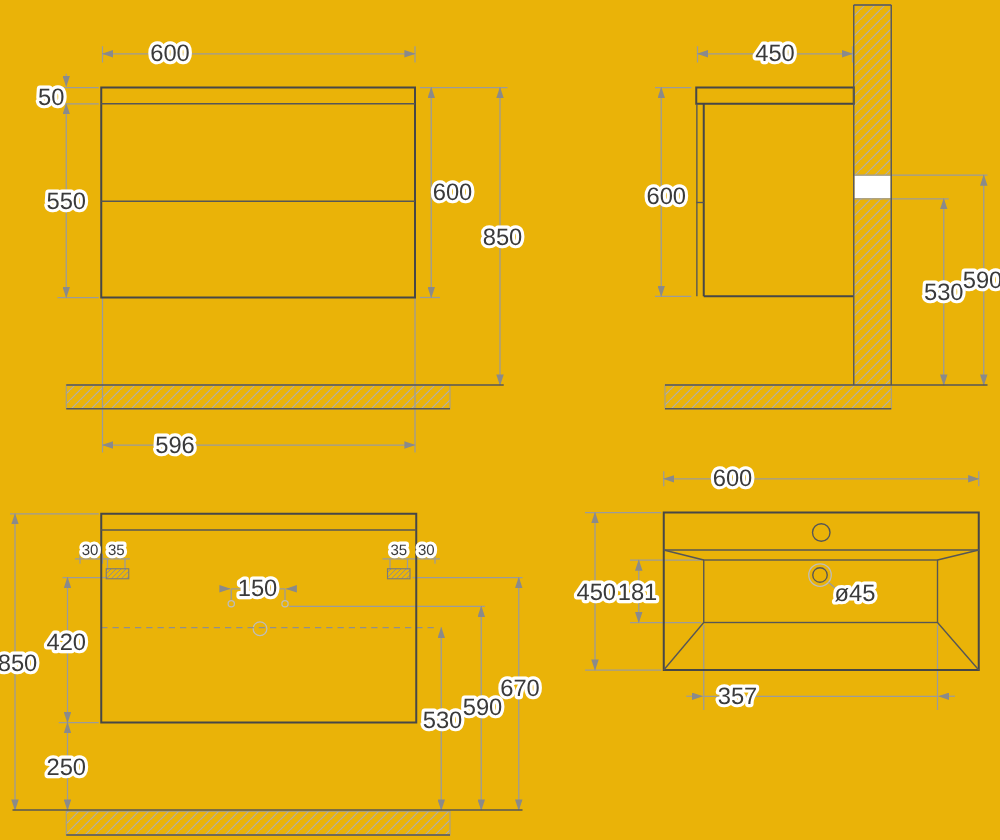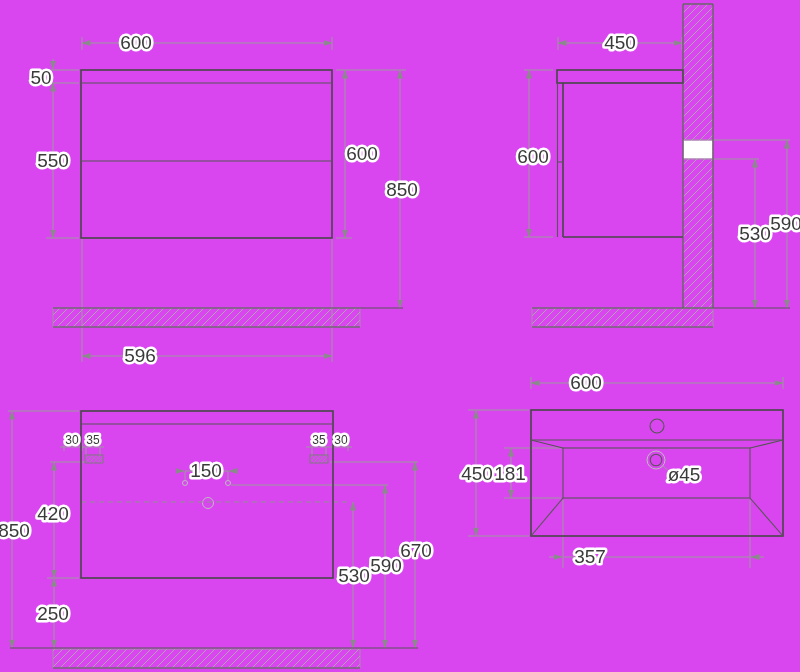--- a/index.html
+++ b/index.html
@@ -1,16 +1,16 @@
 <!DOCTYPE html>
 <html><head>
 <meta charset="utf-8">
 <style>
   html,body{margin:0;padding:0;background:#ffffff;}
-  .canvas{position:relative;width:800px;height:672px;background:#d946ef;overflow:hidden;}
+  .canvas{position:relative;width:800px;height:672px;background:#eab308;overflow:hidden;}
   svg{display:block;}
   text{
     font-family:"Liberation Sans","DejaVu Sans",sans-serif;
     fill:#3a3a3a;
     stroke:#ffffff;
     stroke-width:5px;
     paint-order:stroke;
     stroke-linejoin:round;
   }
   .dimtxt{font-size:19px;}

